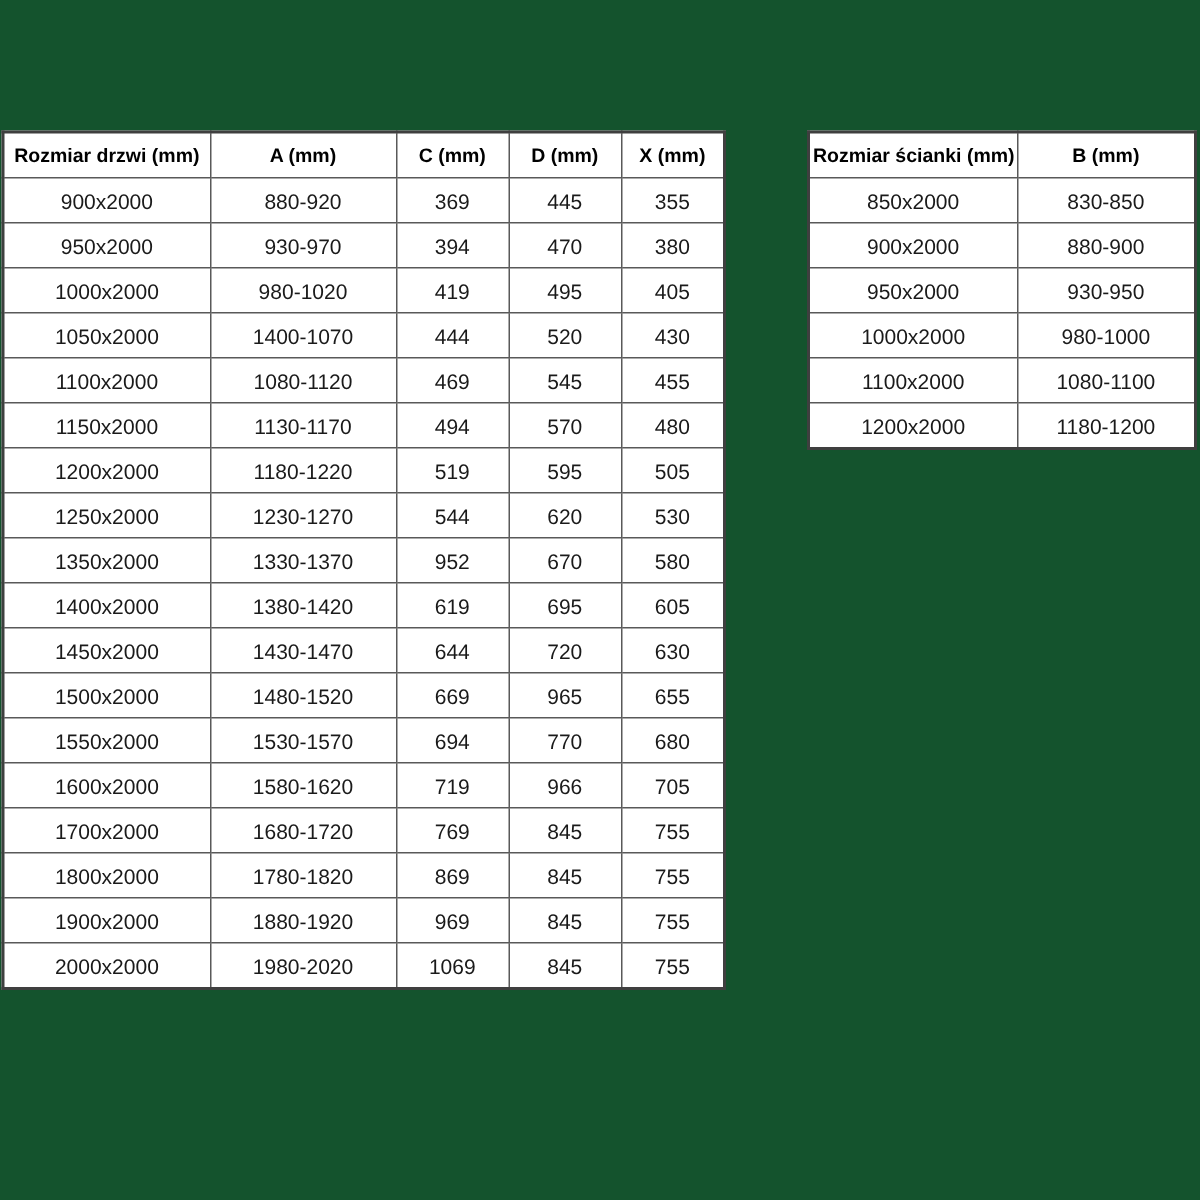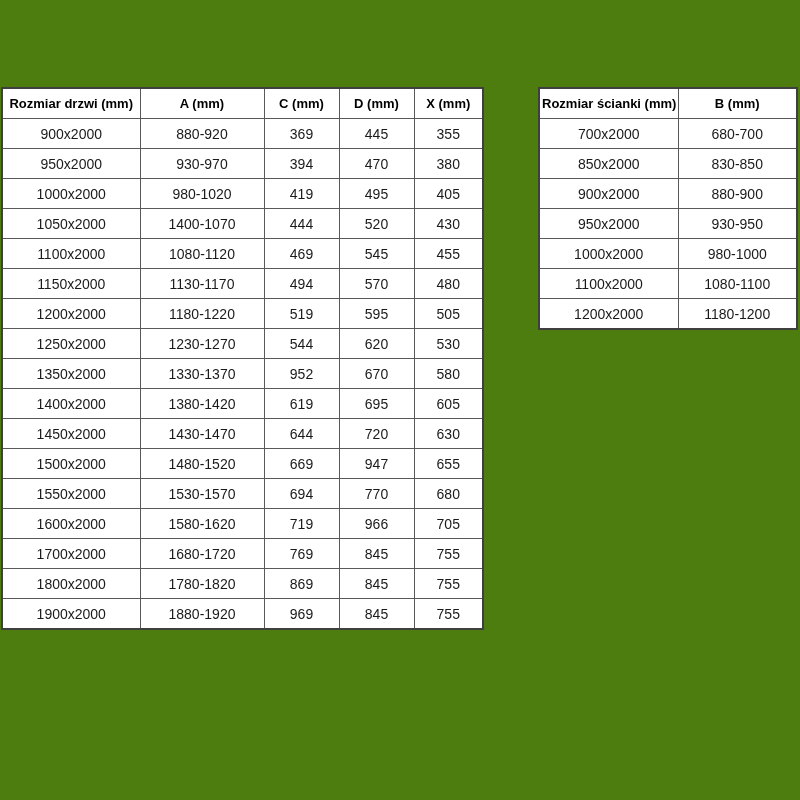--- a/index.html
+++ b/index.html
@@ -9,21 +9,21 @@
     width: 800px;
     height: 800px;
     font-family: "Liberation Sans", sans-serif;
     color: #1a1a1a;
     overflow: hidden;
   }
   .page {
     position: relative;
     width: 800px;
     height: 800px;
-    background: #4d7c0f;
+    background: #14532d;
   }
   table.spec {
     position: absolute;
     border-collapse: collapse;
     table-layout: fixed;
     background: #ffffff;
     border: 2px solid #3f3f3f;
   }
   table.spec th,
   table.spec td {
@@ -153,21 +153,21 @@
           <td>1450x2000</td>
           <td>1430-1470</td>
           <td>644</td>
           <td>720</td>
           <td>630</td>
         </tr>
         <tr>
           <td>1500x2000</td>
           <td>1480-1520</td>
           <td>669</td>
-          <td>947</td>
+          <td>965</td>
           <td>655</td>
         </tr>
         <tr>
           <td>1550x2000</td>
           <td>1530-1570</td>
           <td>694</td>
           <td>770</td>
           <td>680</td>
         </tr>
         <tr>
@@ -188,43 +188,46 @@
           <td>1800x2000</td>
           <td>1780-1820</td>
           <td>869</td>
           <td>845</td>
           <td>755</td>
         </tr>
         <tr>
           <td>1900x2000</td>
           <td>1880-1920</td>
           <td>969</td>
+          <td>845</td>
+          <td>755</td>
+        </tr>
+        <tr>
+          <td>2000x2000</td>
+          <td>1980-2020</td>
+          <td>1069</td>
           <td>845</td>
           <td>755</td>
         </tr>
       </tbody>
   </table>
 
   <table class="spec" id="wall-table">
     <colgroup>
       <col style="width:139px">
       <col style="width:119px">
     </colgroup>
     <thead>
       <tr>
           <th>Rozmiar ścianki (mm)</th>
           <th>B (mm)</th>
         </tr>
     </thead>
     <tbody>
         <tr>
-          <td>700x2000</td>
-          <td>680-700</td>
-        </tr>
-        <tr>
           <td>850x2000</td>
           <td>830-850</td>
         </tr>
         <tr>
           <td>900x2000</td>
           <td>880-900</td>
         </tr>
         <tr>
           <td>950x2000</td>
           <td>930-950</td>

